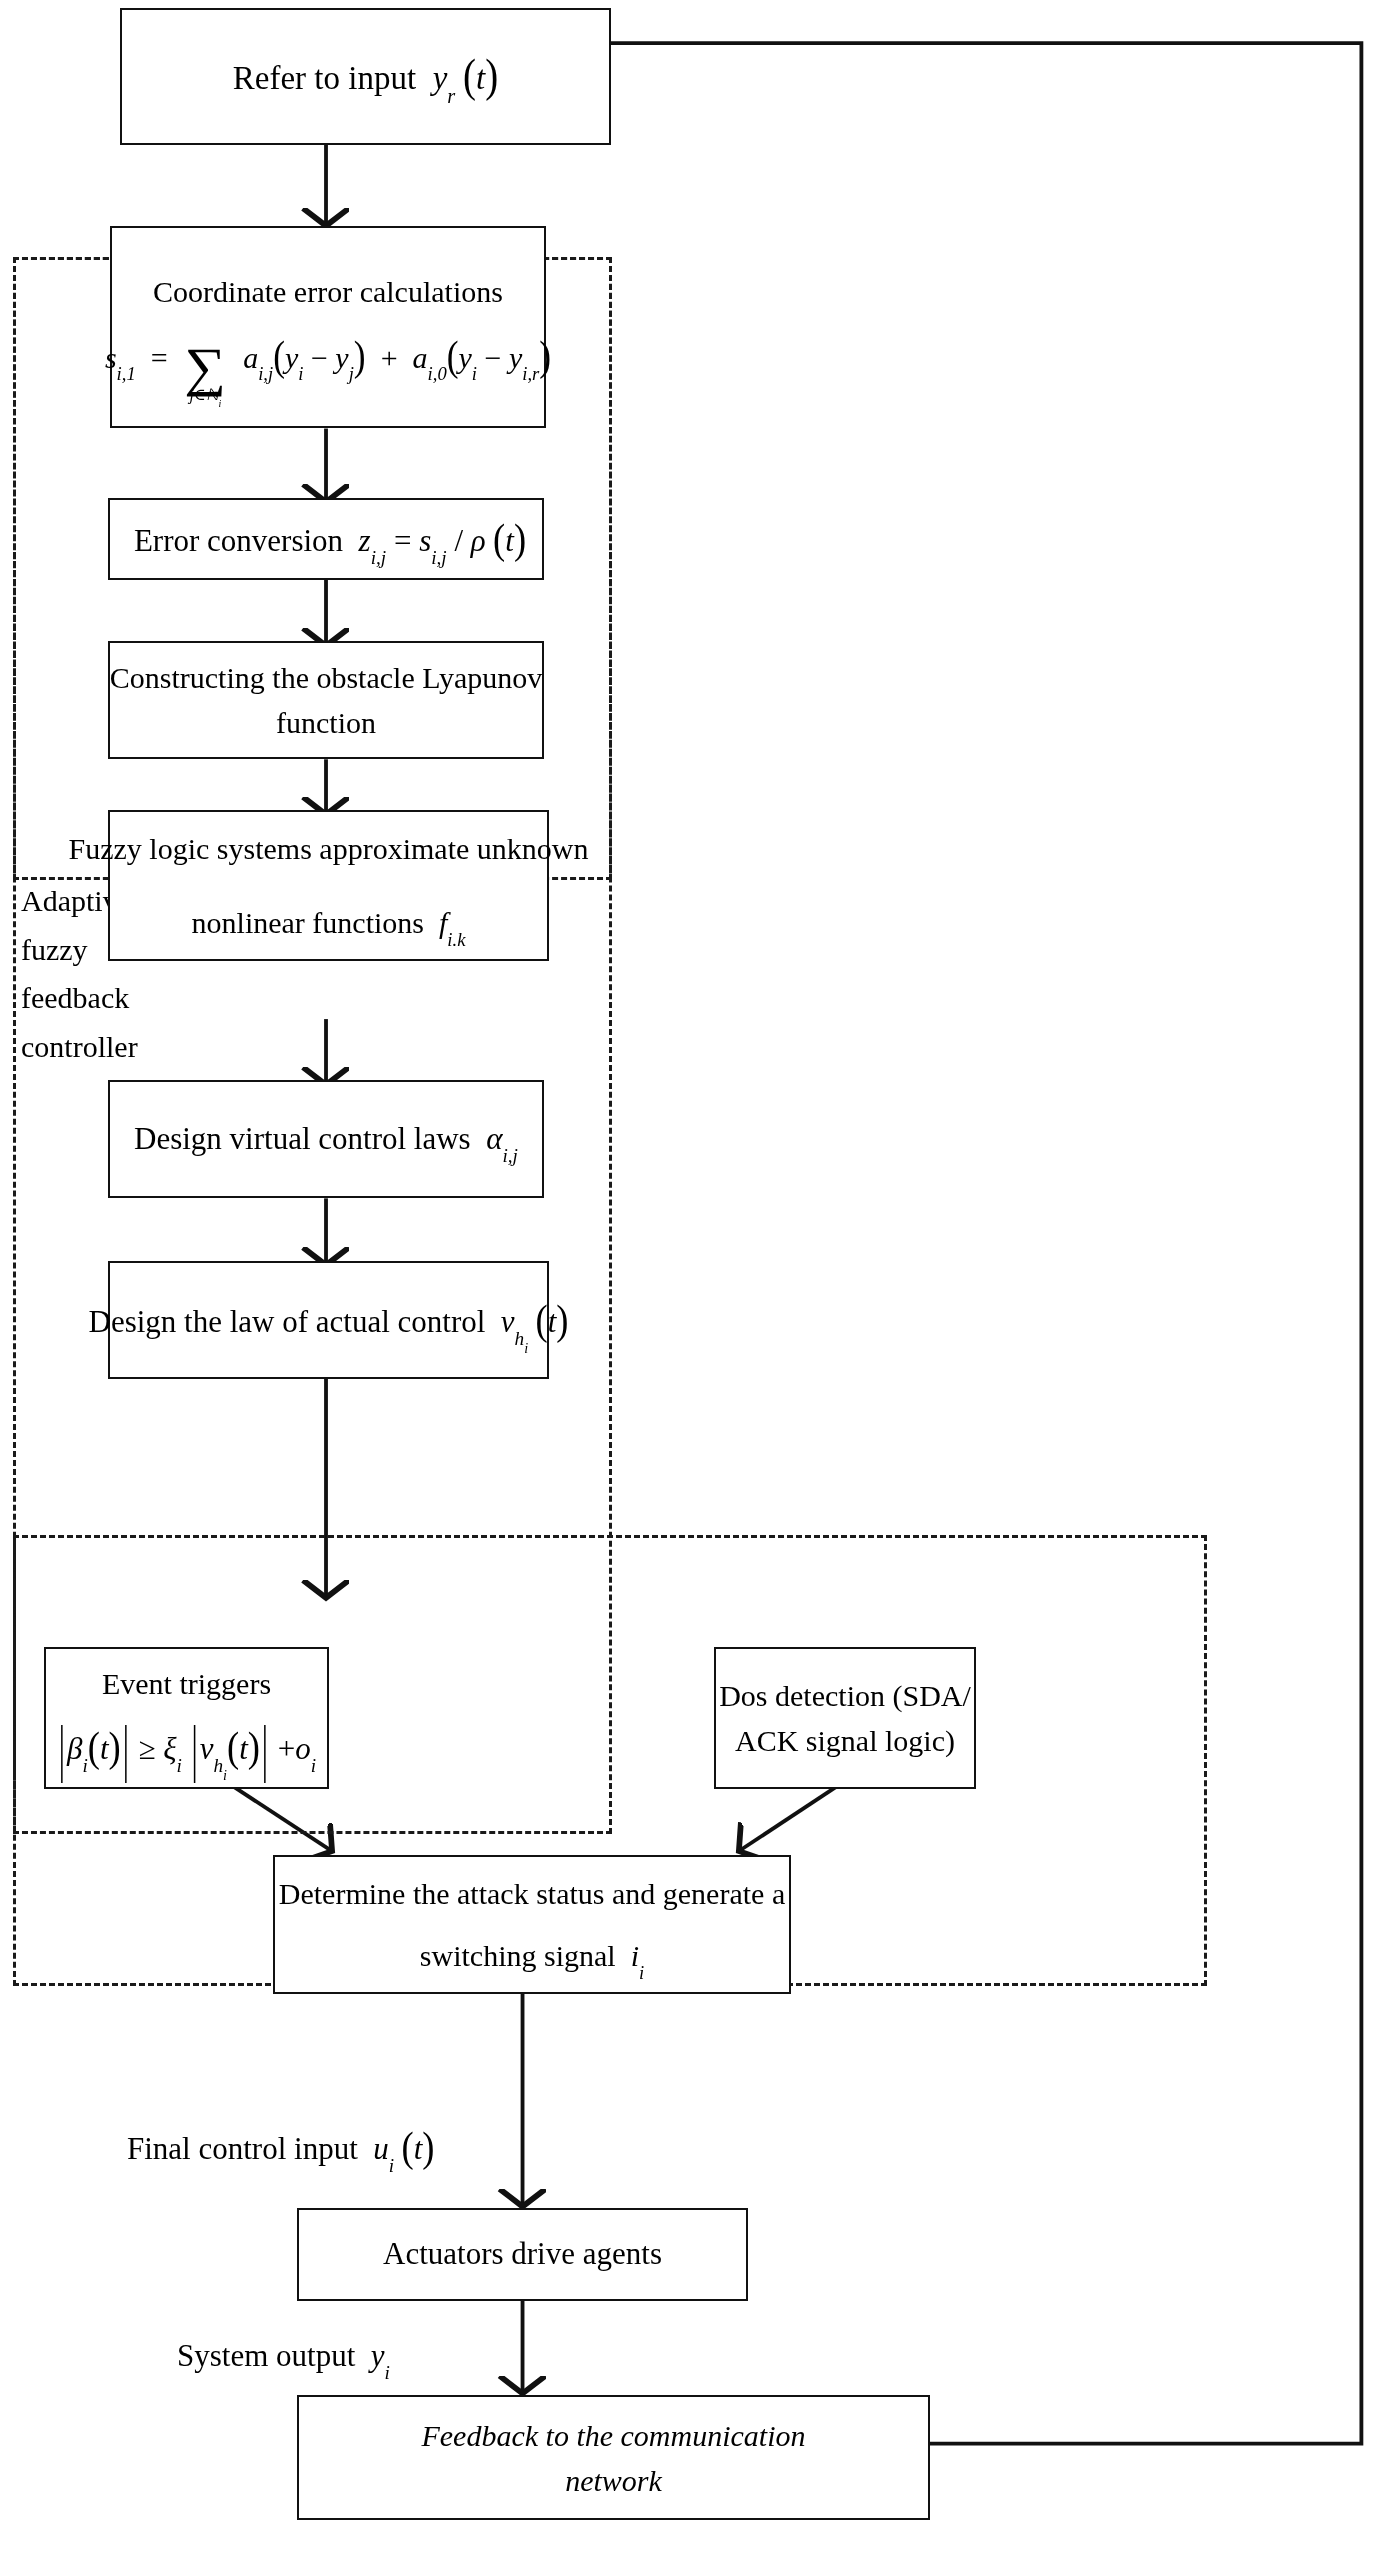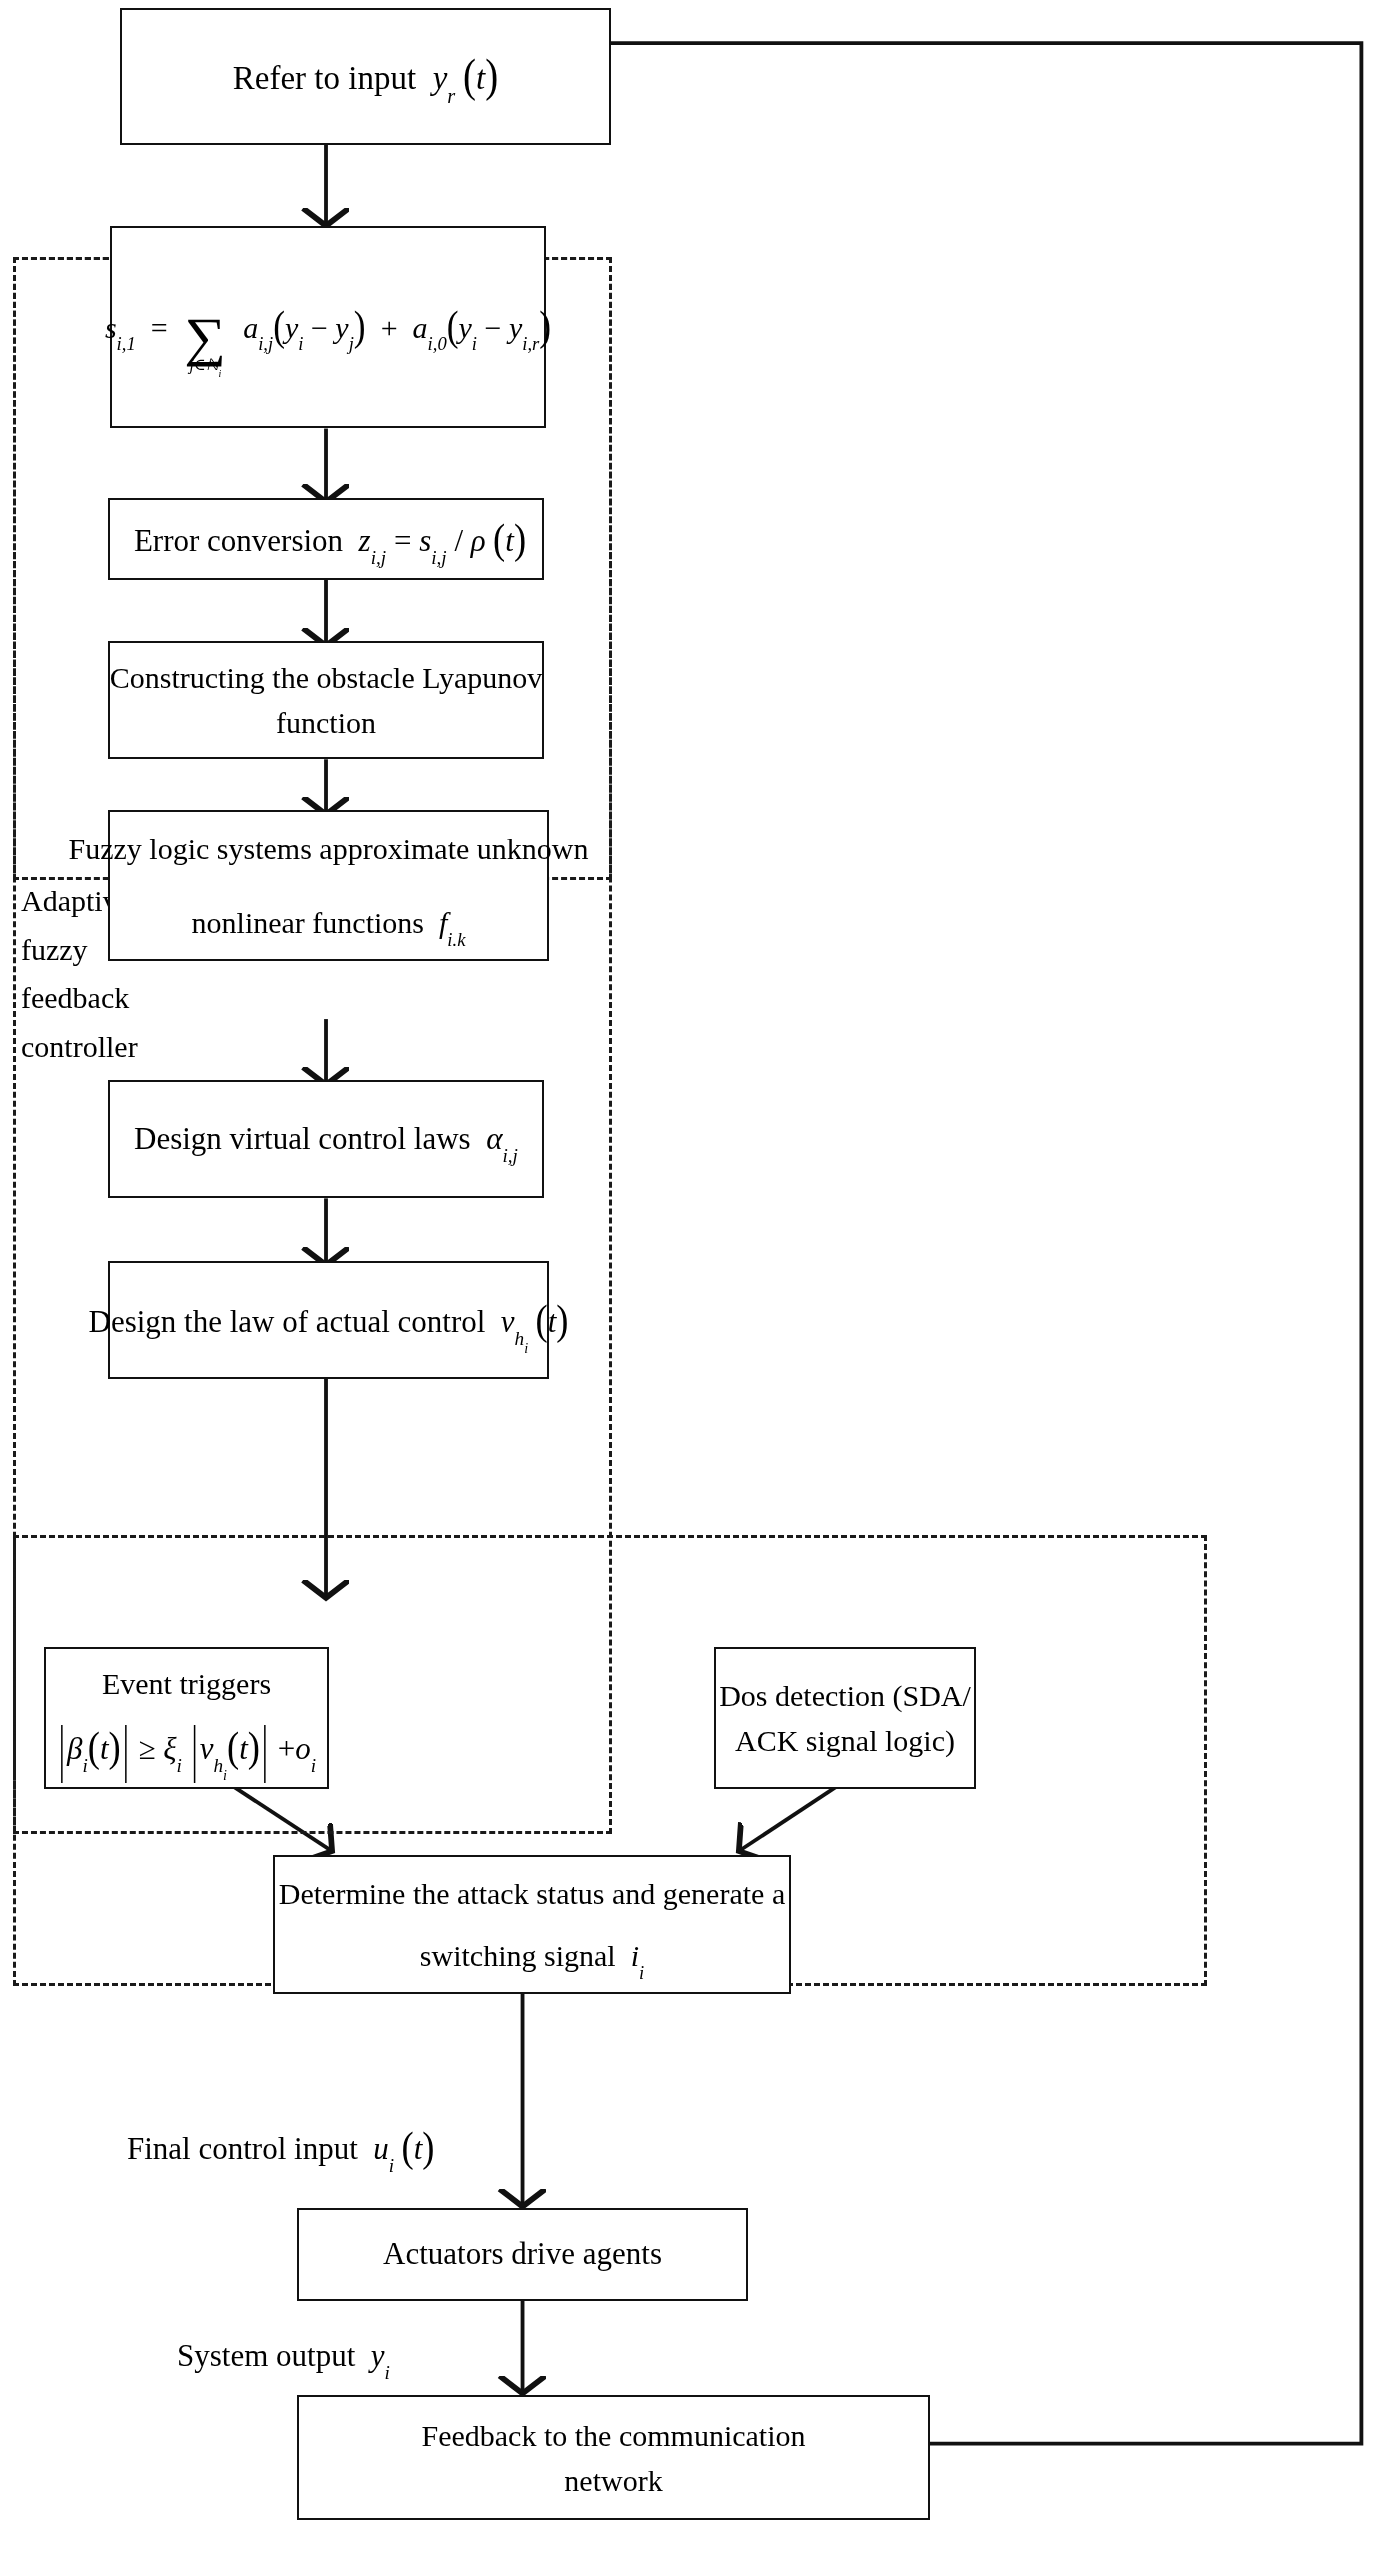--- a/index.html
+++ b/index.html
@@ -159,20 +159,21 @@
   </div>
 
   <div class="box fsz-34" style="left:120px;top:7.7px;width:491px;height:137px;">
     <span class="ln">
       <span>Refer to input</span>
       <span class="mi">&nbsp;y<sub>r</sub></span><span class="paren"> (</span><span class="mi">t</span><span class="paren">)</span>
     </span>
   </div>
 
   <div class="box fsz-31" style="left:110px;top:226px;width:436px;height:202px;">
+    <span class="ln" style="margin-bottom:15.3px;">Coordinate  error  calculations</span>
     <span class="ln" style="font-size:30px;">
       <span class="mi">s<sub>i,1</sub></span>
       <span class="mup">&nbsp;=&nbsp;</span>
       <span class="sumwrap"><span class="sum">∑</span><span class="sumlim">j∈ℕ<sub>i</sub></span></span>
       <span class="mi">&nbsp;a<sub>i,j</sub></span><span class="paren">(</span><span class="mi">y<sub>i</sub></span><span class="mup">&nbsp;−&nbsp;</span><span class="mi">y<sub>j</sub></span><span class="paren">)</span>
       <span class="mup">&nbsp;+&nbsp;</span>
       <span class="mi">a<sub>i,0</sub></span><span class="paren">(</span><span class="mi">y<sub>i</sub></span><span class="mup">&nbsp;−&nbsp;</span><span class="mi">y<sub>i,r</sub></span><span class="paren">)</span>
     </span>
   </div>
 
@@ -231,21 +232,21 @@
     <span class="ln">
       <span>switching signal</span>
       <span class="mi">&nbsp;i<sub>i</sub></span>
     </span>
   </div>
 
   <div class="box fsz-32" style="left:297px;top:2208px;width:451px;height:93px;">
     <span class="ln">Actuators drive agents</span>
   </div>
 
-  <div class="box fsz-31" style="left:297px;top:2395px;width:633px;height:125px;">
+  <div class="box fsz-31" style="left:297px;top:2395px;width:633px;height:125px;font-style:italic;">
     <span class="ln">Feedback to the communication</span>
     <span class="ln">network</span>
   </div>
 
   <div class="caption fsz-32" style="left:127px;top:2119px;">
     <span>Final control input</span>
     <span class="mi">&nbsp;u<sub>i</sub></span><span class="paren"> (</span><span class="mi">t</span><span class="paren">)</span>
   </div>
 
   <div class="caption fsz-32" style="left:177px;top:2332px;">

